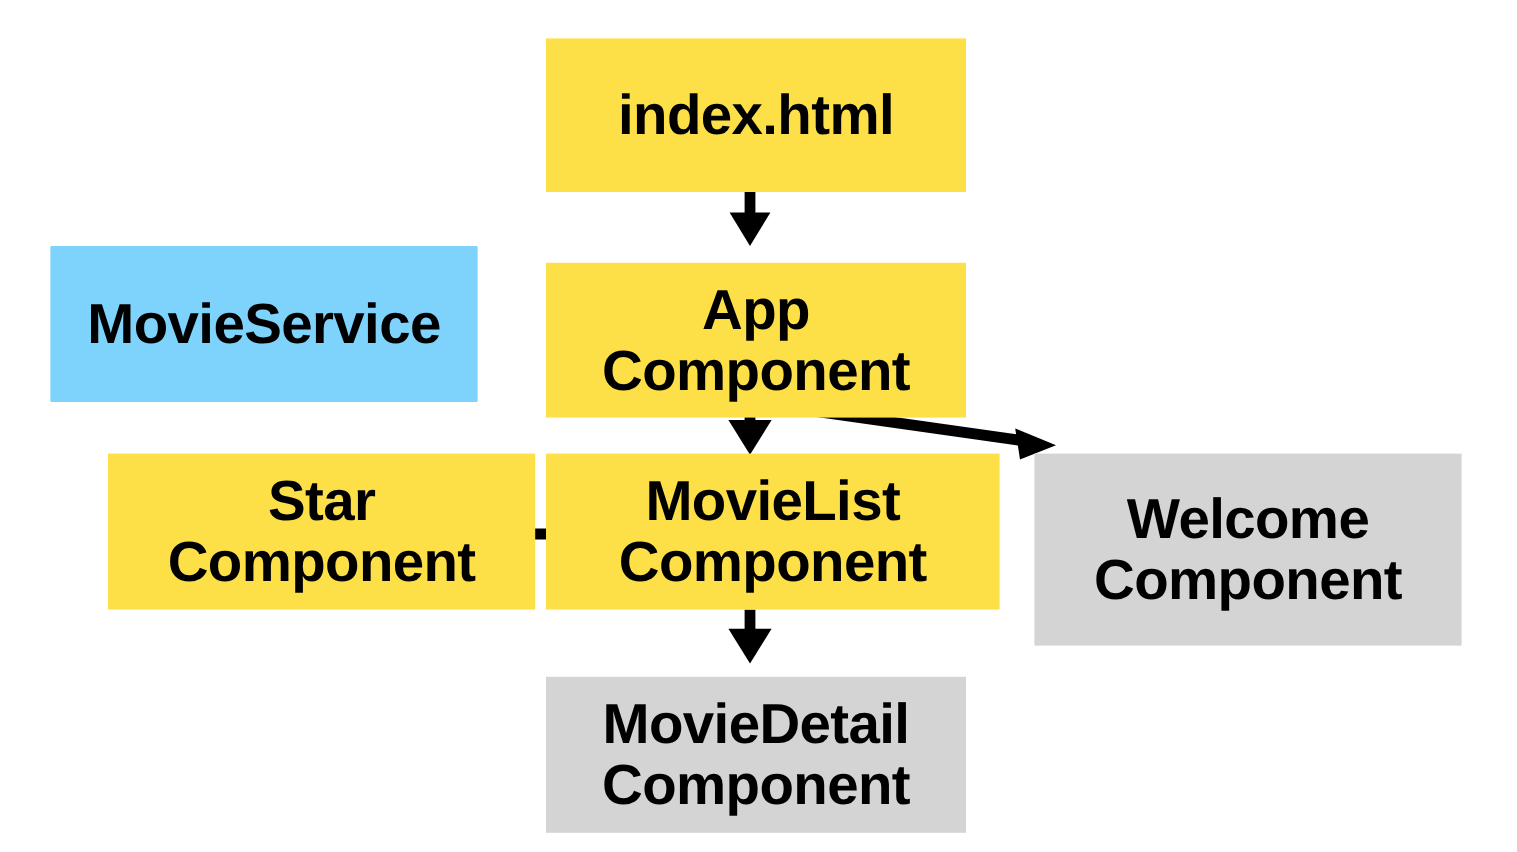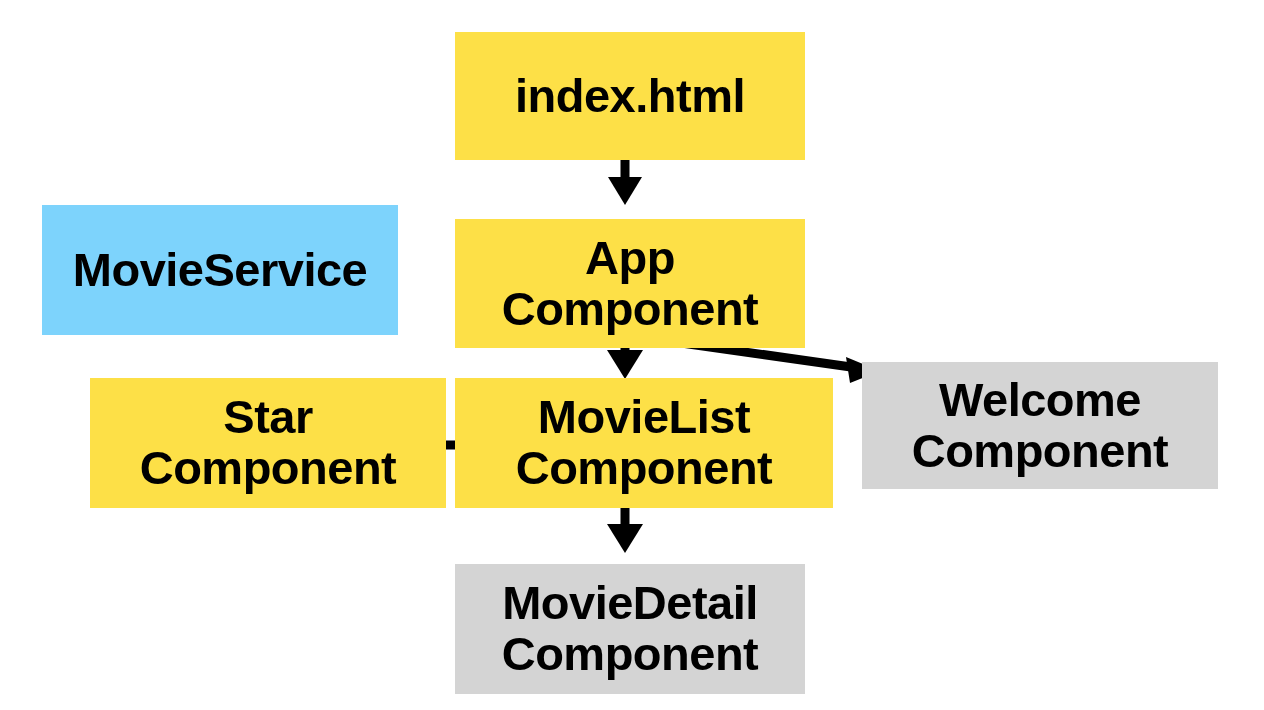--- a/index.html
+++ b/index.html
@@ -99,21 +99,21 @@
   <div class="node node-blue" style="left:42px; top:378px; width:356px; height:130px;margin-left:48px;">
     <span class="line">Star</span>
     <span class="line">Component</span>
   </div>
 
   <div class="node node-blue" style="left:455px; top:378px; width:378px; height:130px;">
     <span class="line">MovieList</span>
     <span class="line">Component</span>
   </div>
 
-  <div class="node node-gray" style="left:862px; top:362px; width:356px; height:127px;">
+  <div class="node node-gray" style="left:862px; top:378px; width:356px; height:160px;">
     <span class="line">Welcome</span>
     <span class="line">Component</span>
   </div>
 
   <div class="node node-gray" style="left:455px; top:552px; width:350px; height:130px;margin-top:12px;">
     <span class="line">MovieDetail</span>
     <span class="line">Component</span>
   </div>
 
 </div>

